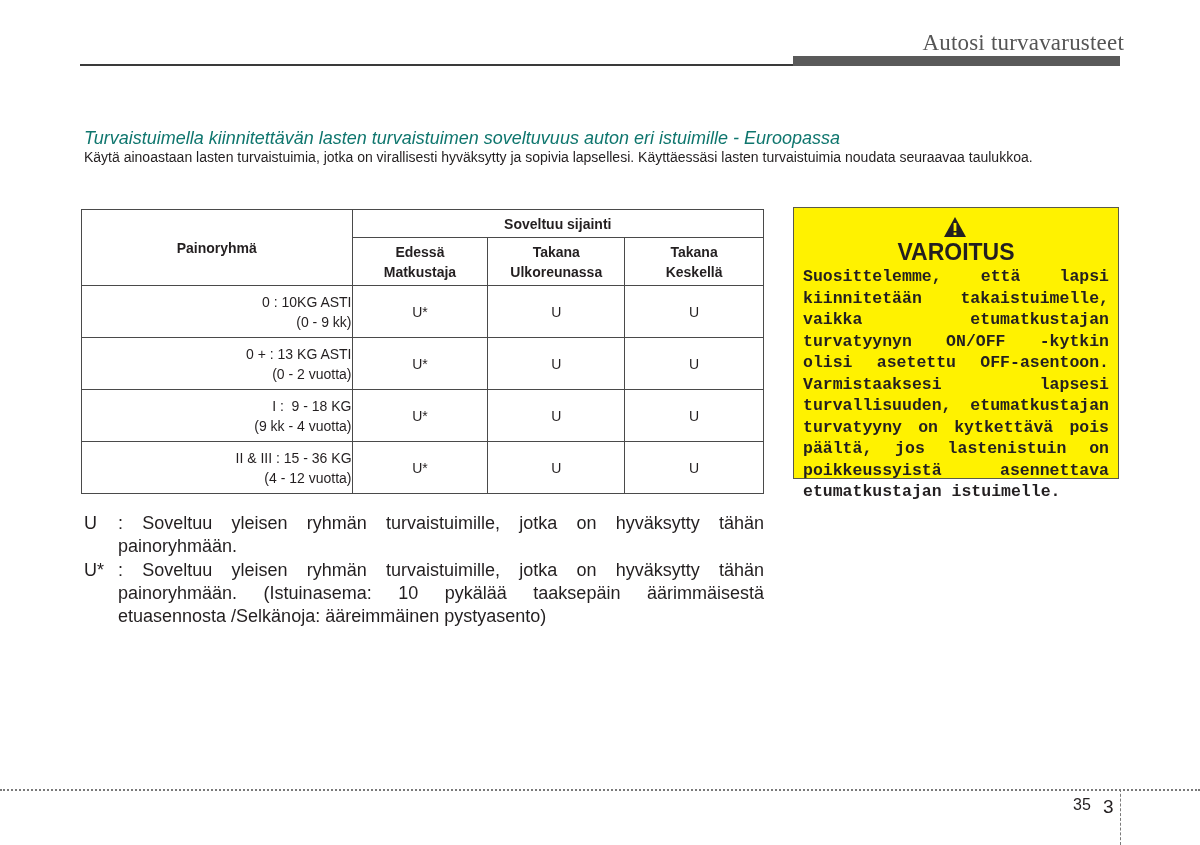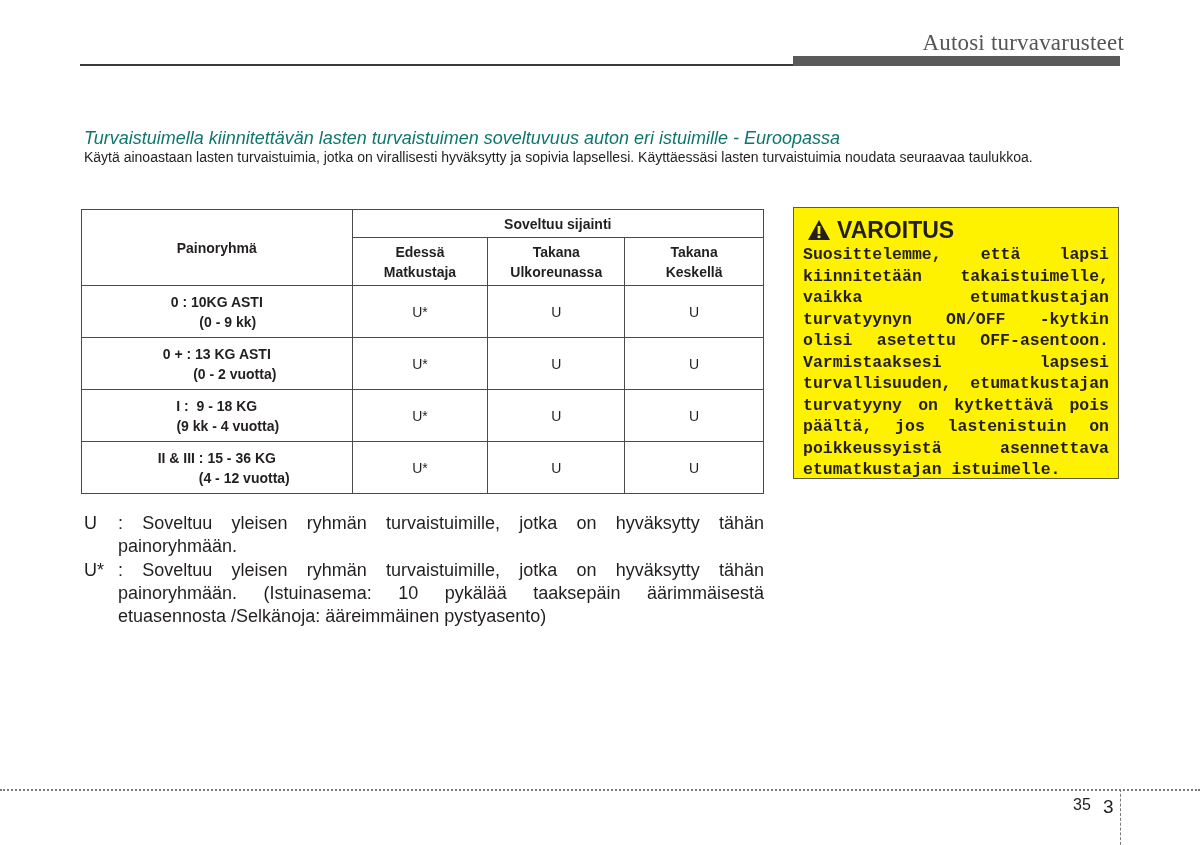--- a/index.html
+++ b/index.html
@@ -79,25 +79,24 @@
       line-height: 20px;
     }
     .th-group { height: 28px; }
     .th-sub { height: 48px; }
     .th-weight { width: 270px; }
     .col-front { width: 135px; }
     .col-rear-outer { width: 136px; }
     .col-rear-center { width: 138px; }
     table.seat-table td { height: 51px; }
     td.weight-cell {
-      text-align: center;
+      text-align: right;
       vertical-align: middle;
       padding-left: 6px;
       line-height: 20px;
-      font-weight: bold;
     }
     td.weight-cell .sub { display: block; }
     td.val-cell {
       text-align: center;
       vertical-align: middle;
       padding-bottom: 4px;
     }
     .legend {
       position: absolute;
       left: 84px;
@@ -131,20 +130,21 @@
       box-sizing: border-box;
       padding: 8px 9px 0 9px;
     }
     .warning-title {
       display: flex;
       align-items: center;
       font-size: 23px;
       font-weight: bold;
       color: #231f20;
       line-height: 28px;
+      flex-direction: column;
     }
     .warning-icon {
       width: 24px;
       height: 22px;
       margin-right: 6px;
       margin-left: 4px;
     }
     .warning-text {
       font-size: 16.5px;
       font-weight: bold;

